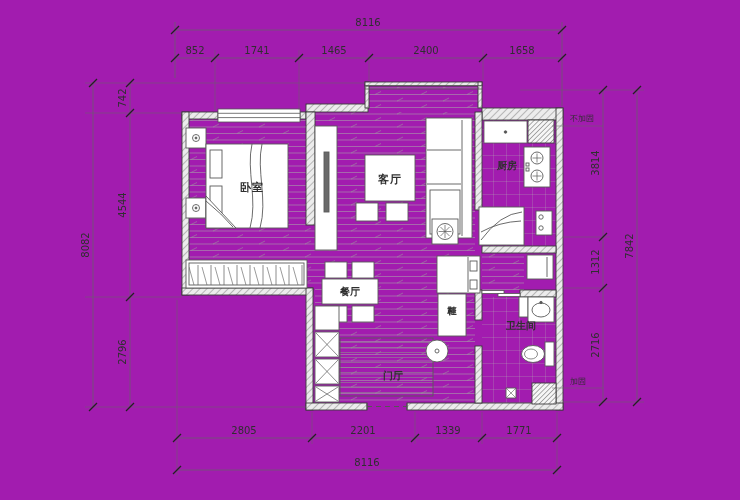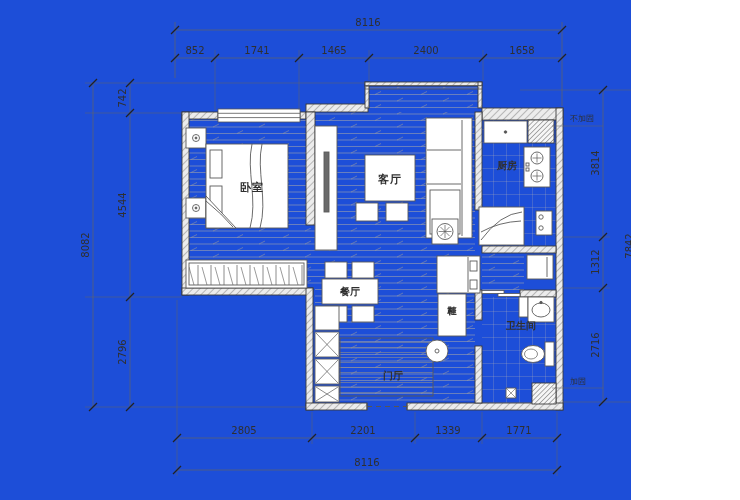--- a/index.html
+++ b/index.html
@@ -1,16 +1,16 @@
 <!DOCTYPE html>
 <html><head>
 <meta charset="utf-8">
 <style>
   html,body{margin:0;padding:0;background:#ffffff;}
-  .stage{position:relative;width:631px;height:500px;background:#1d4ed8;overflow:hidden;
+  .stage{position:relative;width:740px;height:500px;background:#a21caf;overflow:hidden;
          font-family:"DejaVu Sans","Liberation Sans",sans-serif;}
   svg text{fill:#2f2f2f;font-family:"DejaVu Sans","Liberation Sans",sans-serif;}
   .dimtxt{font-size:10px;}
   .roomtxt{font-size:11px;font-weight:bold;letter-spacing:1px;}
   .roomtxt-s{font-size:10px;font-weight:bold;}
   .anntxt{font-size:8px;}
   .vert{writing-mode:vertical-rl;text-orientation:upright;}
 </style>
 </head>
 <body>

